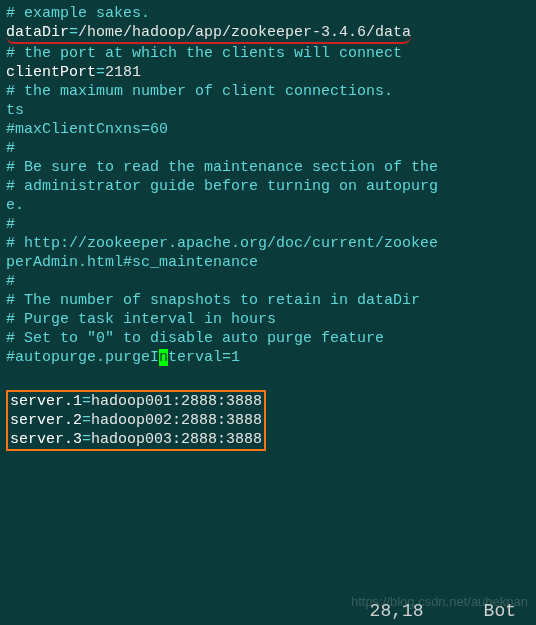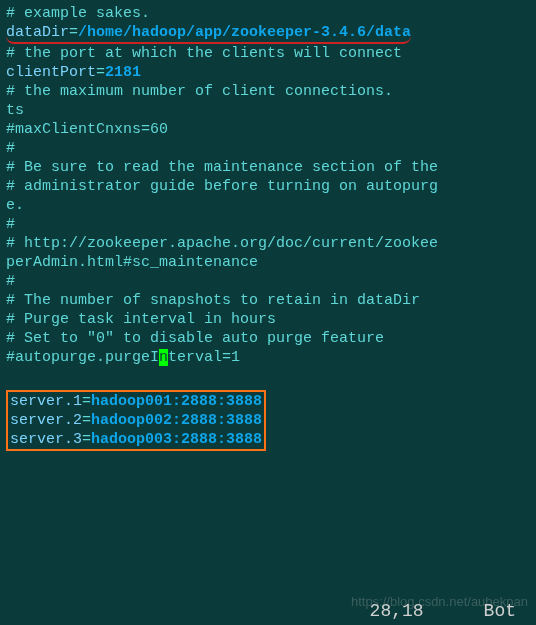--- a/index.html
+++ b/index.html
@@ -9,23 +9,23 @@
       background: #0a3a3a;
       font-family: 'Courier New', monospace;
       font-size: 15px;
       line-height: 19px;
       overflow: hidden;
       padding: 4px 6px;
       position: relative;
     }
     .line { white-space: pre; color: #5fd7d7; }
     .comment { color: #5fd7d7; }
-    .key { color: #7dd3fc; }
+    .key { color: #ffffff; }
     .eq { color: #5fd7d7; }
-    .value { color: #0ea5e9; font-weight: bold; }
+    .value { color: #e5e5e5; }
     .underline-red {
       display: inline-block;
       border-bottom: 2px solid #cc2222;
       border-radius: 0 0 8px 8px;
     }
     .cursor {
       background: #00ff00;
       color: #0a3a3a;
     }
     .red-box {

